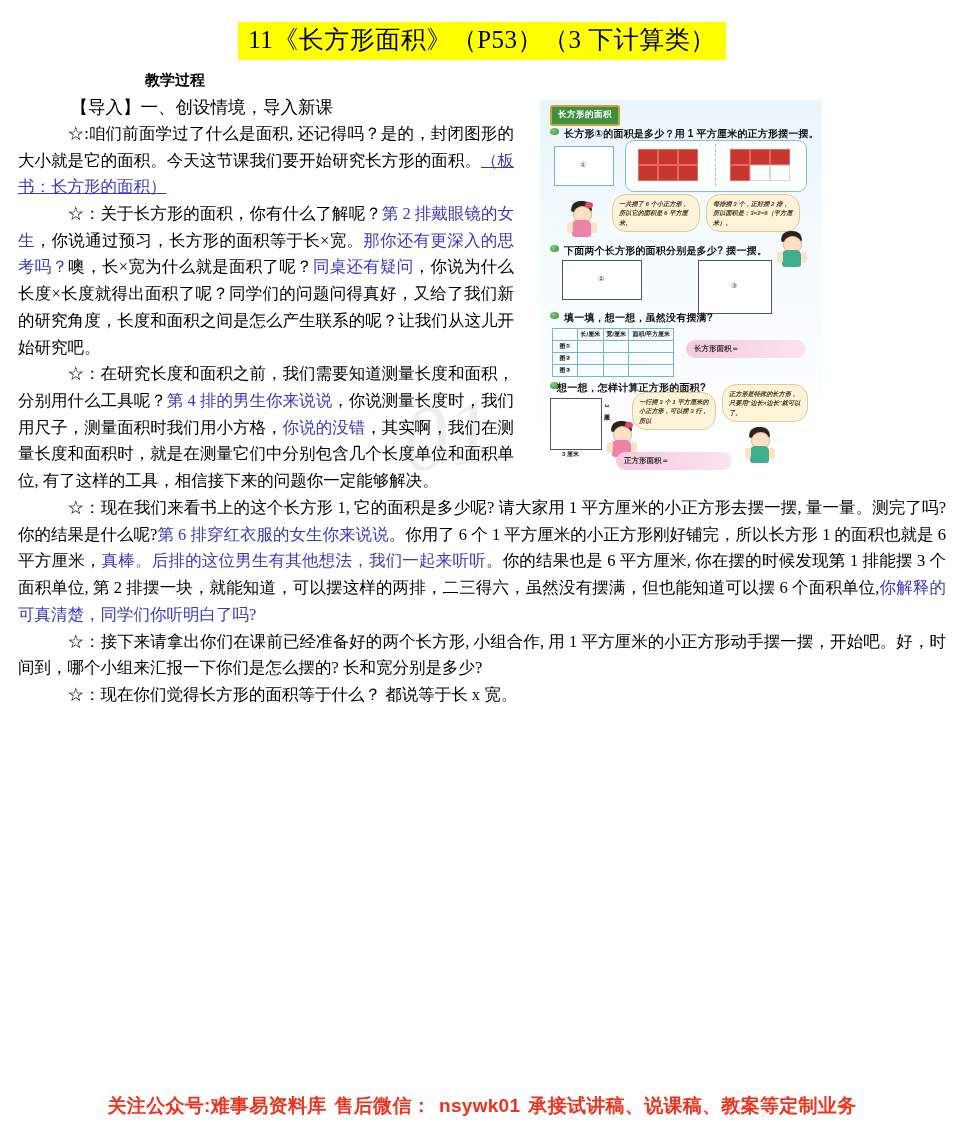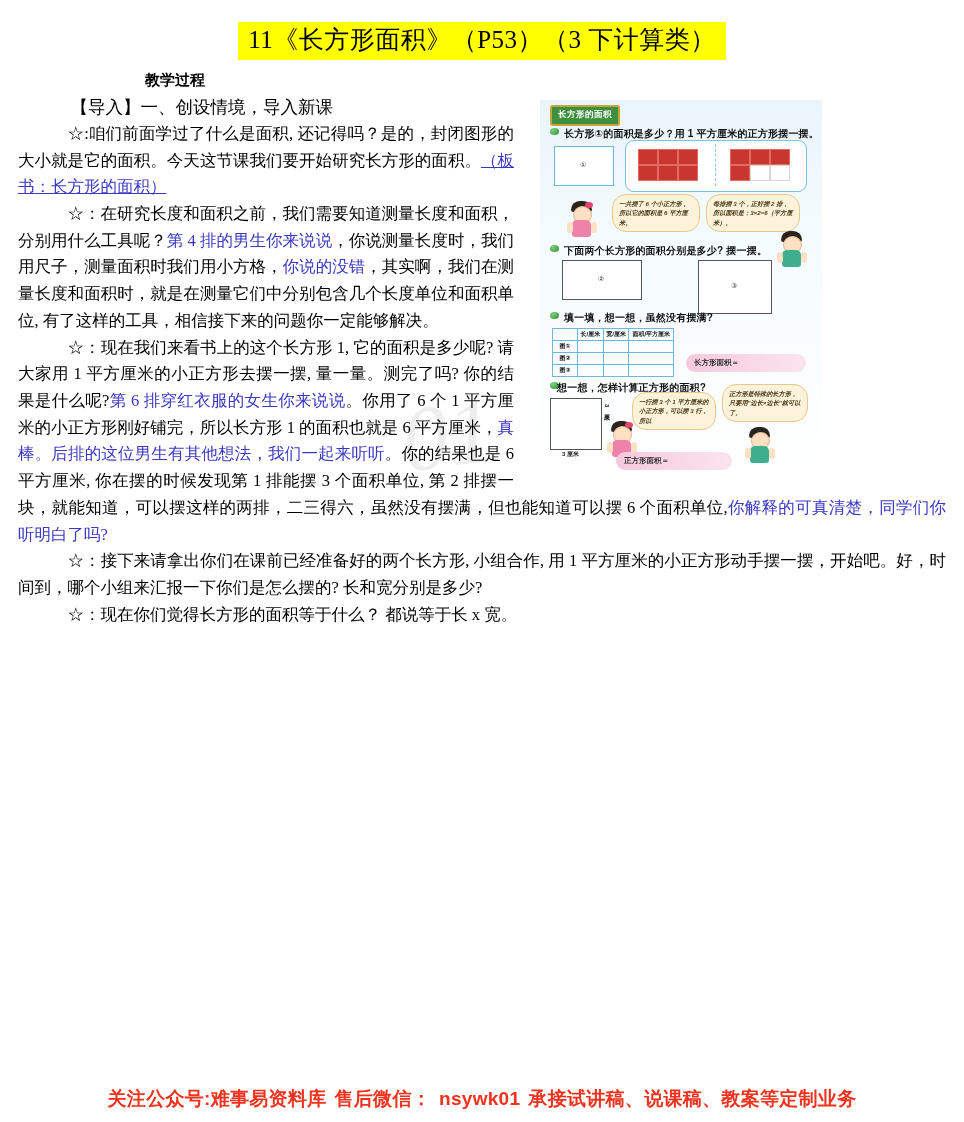--- a/index.html
+++ b/index.html
@@ -176,21 +176,21 @@
     font-family:"Liberation Serif",serif;
     font-style:italic;
     transform:rotate(-8deg);
     pointer-events:none;
     user-select:none;
     white-space:nowrap;
   }
 
   
   .footer{
-    position:absolute;left:0;bottom:10px;width:964px;
+    position:absolute;left:0;bottom:3px;width:964px;
     text-align:center;
     color:#f0321e;
     font-family:"Liberation Sans","DejaVu Sans",sans-serif;
     font-weight:bold;
     font-size:19px;
     letter-spacing:.3px;
     white-space:nowrap;
   }
   .footer span{margin:0 4px;}
 </style>
@@ -290,21 +290,21 @@
       </tr>
       <tr>
         <td>图③</td>
         <td></td>
             <td></td>
             <td></td>
       </tr>
     </tbody>
       </table>
 
-    <div class="pink-pill" style="left:146px;top:240px;width:104px;margin-top:14px;">长方形面积＝</div>
+    <div class="pink-pill" style="left:146px;top:240px;width:104px;">长方形面积＝</div>
 
     <div class="bullet" style="left:10px;top:282px;"></div>
     <div class="q" style="left:17px;top:281px;">想一想，怎样计算正方形的面积?</div>
 
     <div class="rect dark-b" style="left:10px;top:298px;width:50px;height:50px;"></div>
     <div class="hlabel" style="left:22px;top:350px;">3 厘米</div>
     <div class="vlabel" style="left:62px;top:304px;">3 厘米</div>
 
     <div class="bubble" style="left:92px;top:292px;width:70px;">一行摆 3 个 1 平方厘米的小正方形，可以摆 3 行，所以</div>
     <div class="bubble" style="left:182px;top:284px;width:72px;">正方形是特殊的长方形，只要用"边长×边长"就可以了。</div>
@@ -335,20 +335,23 @@
     <div class="wrap-zone"></div>
 
     <p class="p ind big">
       <span>【导入】一、创设情境，导入新课</span>
     </p>
 
     <p class="p ind">
       <span>☆:咱们前面学过了什么是面积, 还记得吗？是的，封闭图形的大小就是它的面积。今天这节课我们要开始研究长方形的面积。</span><span class="blue u">（板书：长方形的面积）</span>
     </p>
 
+    <p class="p ind">
+      <span>☆：关于长方形的面积，你有什么了解呢？</span><span class="blue">第 2 排戴眼镜的女生</span><span>，你说通过预习，长方形的面积等于长×宽。</span><span class="blue">那你还有更深入的思考吗？</span><span>噢，长×宽为什么就是面积了呢？</span><span class="blue">同桌还有疑问</span><span>，你说为什么长度×长度就得出面积了呢？同学们的问题问得真好，又给了我们新的研究角度，长度和面积之间是怎么产生联系的呢？让我们从这儿开始研究吧。</span>
+    </p>
 
     <p class="p ind">
       <span>☆：在研究长度和面积之前，我们需要知道测量长度和面积，分别用什么工具呢？</span><span class="blue">第 4 排的男生你来说说</span><span>，你说测量长度时，我们用尺子，测量面积时我们用小方格，</span><span class="blue">你说的没错</span><span>，其实啊，我们在测量长度和面积时，就是在测量它们中分别包含几个长度单位和面积单位, 有了这样的工具，相信接下来的问题你一定能够解决。</span>
     </p>
 
     <p class="p ind">
       <span>☆：现在我们来看书上的这个长方形 1, 它的面积是多少呢? 请大家用 1 平方厘米的小正方形去摆一摆, 量一量。测完了吗? 你的结果是什么呢?</span><span class="blue">第 6 排穿红衣服的女生你来说说</span><span>。你用了 6 个 1 平方厘米的小正方形刚好铺完，所以长方形 1 的面积也就是 6 平方厘米，</span><span class="blue">真棒。</span><span class="blue">后排的这位男生有其他想法，我们一起来听听</span><span>。你的结果也是 6 平方厘米, 你在摆的时候发现第 1 排能摆 3 个面积单位, 第 2 排摆一块，就能知道，可以摆这样的两排，二三得六，虽然没有摆满，但也能知道可以摆 6 个面积单位,</span><span class="blue">你解释的可真清楚，同学们你听明白了吗?</span>
     </p>
 
     <p class="p ind">

